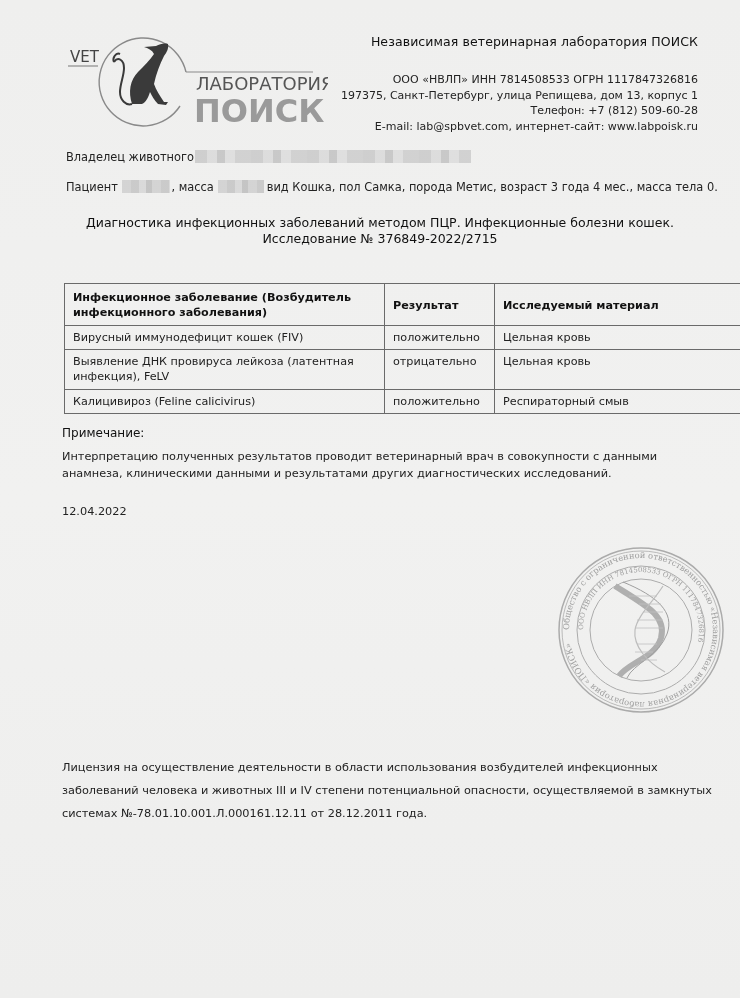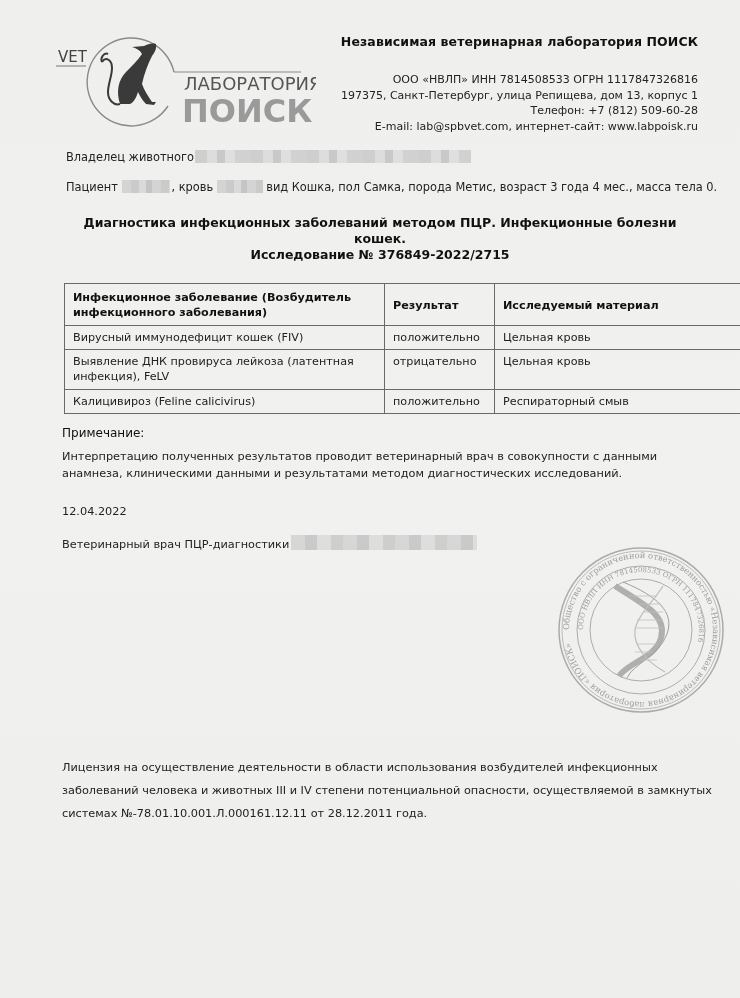--- a/index.html
+++ b/index.html
@@ -6,40 +6,40 @@
   body {
     width: 740px; height: 998px; overflow: hidden;
     background: #efefee;
     font-family: "DejaVu Sans", sans-serif;
     color: #1c1c1c;
     position: relative;
   }
   .page { position: absolute; inset: 0; background: linear-gradient(180deg,#efefee 0%,#f1f1f0 50%,#eeeeed 100%); }
 
   
-  .logo { position: absolute; left: 56px; top: 30px; width: 260px; height: 100px; text-align: center; }
+  .logo { position: absolute; left: 68px; top: 30px; width: 260px; height: 100px; text-align: center; }
   .logo svg { display: block; }
 
   
-  .lab-name { position: absolute; right: 42px; top: 34px; font-size: 12.5px; font-weight: bold; color: #111; letter-spacing: 0.1px; }
+  .lab-name { position: absolute; right: 42px; top: 34px; font-size: 12.5px; font-weight: normal; color: #111; letter-spacing: 0.1px; }
   .lab-info { position: absolute; right: 42px; top: 72px; text-align: right; font-size: 11px; line-height: 15.6px; color: #222; }
   .lab-info div { white-space: nowrap; text-align: right; }
 
   
   .owner { position: absolute; left: 66px; top: 150px; font-size: 11.4px; color: #222; white-space: nowrap; }
   .patient { position: absolute; left: 66px; top: 180px; font-size: 11.4px; color: #222; white-space: nowrap; }
   .blur { display: inline-block; height: 13px; vertical-align: -2px;
     background: repeating-linear-gradient(90deg, #cfcfcf 0 9px, #c4c4c4 9px 17px, #d6d6d6 17px 24px, #bdbdbd 24px 30px); opacity: .85; }
   .blur.owner-name { width: 276px; margin-left: 1px;
     background: repeating-linear-gradient(90deg, #c9c9c9 0 12px, #d9d9d9 12px 22px, #c2c2c2 22px 30px, #dcdcdc 30px 40px, #cccccc 40px 56px); }
   .blur.pid { width: 48px; margin: 0 1px; }
   .blur.nick { width: 46px; margin: 0 3px 0 4px; }
 
   
-  .title { position: absolute; left: 60px; right: 40px; top: 215px; text-align: center; font-size: 12.5px; font-weight: bold; line-height: 16px; color: #111; }
+  .title { position: absolute; left: 60px; right: 40px; top: 215px; text-align: center; font-size: 12.5px; font-weight: normal; line-height: 16px; color: #111; }
 
   
   table.results { position: absolute; left: 64px; top: 283px; width: 692px; border-collapse: collapse; font-size: 11.2px; color: #222; }
   table.results th, table.results td { border: 1px solid #6a6a6a; padding: 4px 8px; text-align: left; vertical-align: top; }
   table.results th { font-weight: bold; color: #111; padding-top: 6px; padding-bottom: 5px; line-height: 15px; vertical-align: middle; }
   table.results td { line-height: 15px; }
   table.results col.c1 { width: 320px; }
   table.results col.c2 { width: 110px; }
   table.results tr.r2 td { height: 31px; }
 
@@ -88,21 +88,21 @@
     <div>197375, Санкт-Петербург, улица Репищева, дом 13, корпус 1</div>
     <div>Телефон: +7 (812) 509-60-28</div>
     <div>E-mail: lab@spbvet.com, интернет-сайт: www.labpoisk.ru</div>
   </div>
 
   <div class="owner">
     <span>Владелец животного</span><span class="blur owner-name"></span>
   </div>
   <div class="patient">
     <span>Пациент</span>
-    <span class="blur pid"></span><span>, кровь</span><span class="blur nick"></span><span>вид Кошка, пол Самка, порода Метис, возраст 3 года 4 мес., масса тела 0.</span>
+    <span class="blur pid"></span><span>, масса</span><span class="blur nick"></span><span>вид Кошка, пол Самка, порода Метис, возраст 3 года 4 мес., масса тела 0.</span>
   </div>
 
   <div class="title">
     <div>Диагностика инфекционных заболеваний методом ПЦР. Инфекционные болезни кошек.</div>
     <div>Исследование № 376849-2022/2715</div>
   </div>
 
   <table class="results">
     <colgroup>
         <col class="c1">
@@ -129,26 +129,23 @@
       </tr>
       <tr>
         <td>Калицивироз (Feline calicivirus)</td>
         <td>положительно</td>
         <td>Респираторный смыв</td>
       </tr>
     </tbody>
   </table>
 
   <div class="note-title">Примечание:</div>
-  <div class="note-text">Интерпретацию полученных результатов проводит ветеринарный врач в совокупности с данными анамнеза, клиническими данными и результатами методом диагностических исследований.</div>
+  <div class="note-text">Интерпретацию полученных результатов проводит ветеринарный врач в совокупности с данными анамнеза, клиническими данными и результатами других диагностических исследований.</div>
 
   <div class="date">12.04.2022</div>
-  <div class="doctor">
-    <span>Ветеринарный врач ПЦР-диагностики</span><span class="blur doc-name"></span>
-  </div>
 
   <div class="stamp">
     <svg width="168" height="168" viewBox="0 0 168 168">
       <defs>
         <path id="outerArc" d="M 84 84 m -72 0 a 72 72 0 1 1 144 0 a 72 72 0 1 1 -144 0"></path>
         <path id="innerArc" d="M 84 84 m -58 0 a 58 58 0 1 1 116 0 a 58 58 0 1 1 -116 0"></path>
       </defs>
       <circle cx="84" cy="84" r="82" fill="none" stroke="#9a9a9a" stroke-width="1.5"></circle>
       <circle cx="84" cy="84" r="79" fill="none" stroke="#9a9a9a" stroke-width="0.8"></circle>
       <circle cx="84" cy="84" r="64" fill="none" stroke="#9a9a9a" stroke-width="1"></circle>

